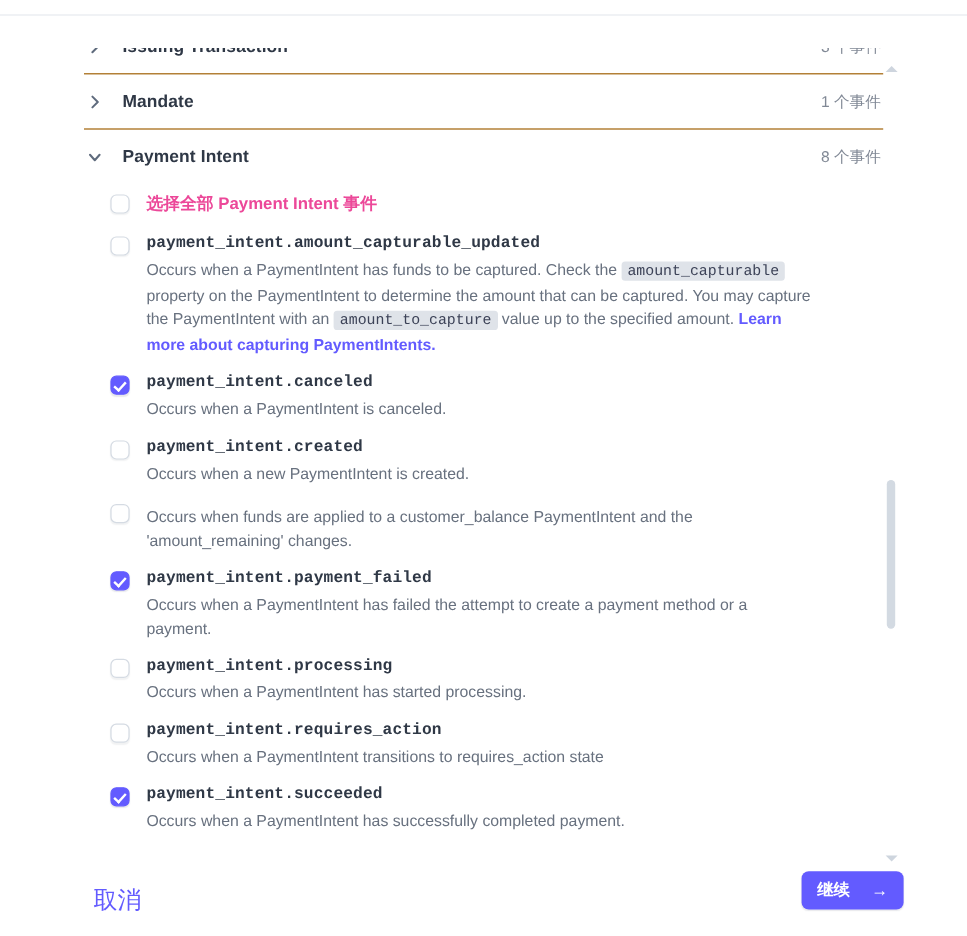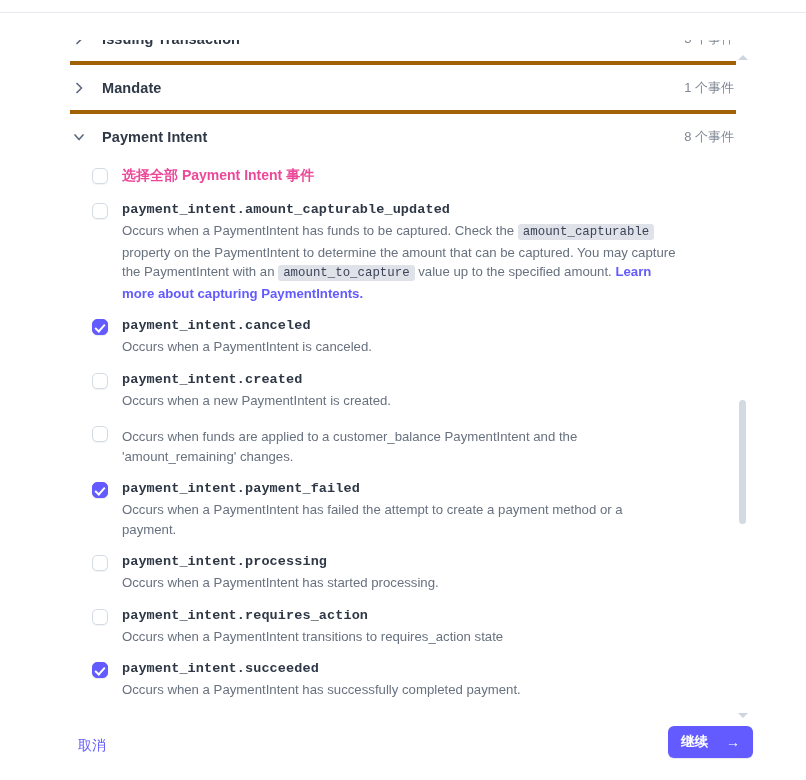--- a/index.html
+++ b/index.html
@@ -41,21 +41,21 @@
   }
   .list-inner {
     position: absolute;
     top: -24px;
     left: 0;
     width: 806px;
   }
 
   .group {
     margin: 0 70px 0 70px;
-    border-top: 4px solid #a16207;
+    border-top: 1px solid #a16207;
   }
   .group.first { border-top: none; }
 
   .group-header {
     display: flex;
     align-items: center;
     height: 45px;
     cursor: pointer;
     user-select: none;
   }
@@ -210,21 +210,21 @@
     width: 806px;
     height: 60px;
     background: #ffffff;
     display: flex;
     align-items: center;
   }
   .cancel-link {
     position: absolute;
     left: 78px;
     top: 17px;
-    font-size: 14px;
+    font-size: 20px;
     color: #635bff;
     text-decoration: none;
     cursor: pointer;
   }
   .continue-btn {
     position: absolute;
     left: 668px;
     top: 726px;
     height: 32px;
     padding: 0 13px;

